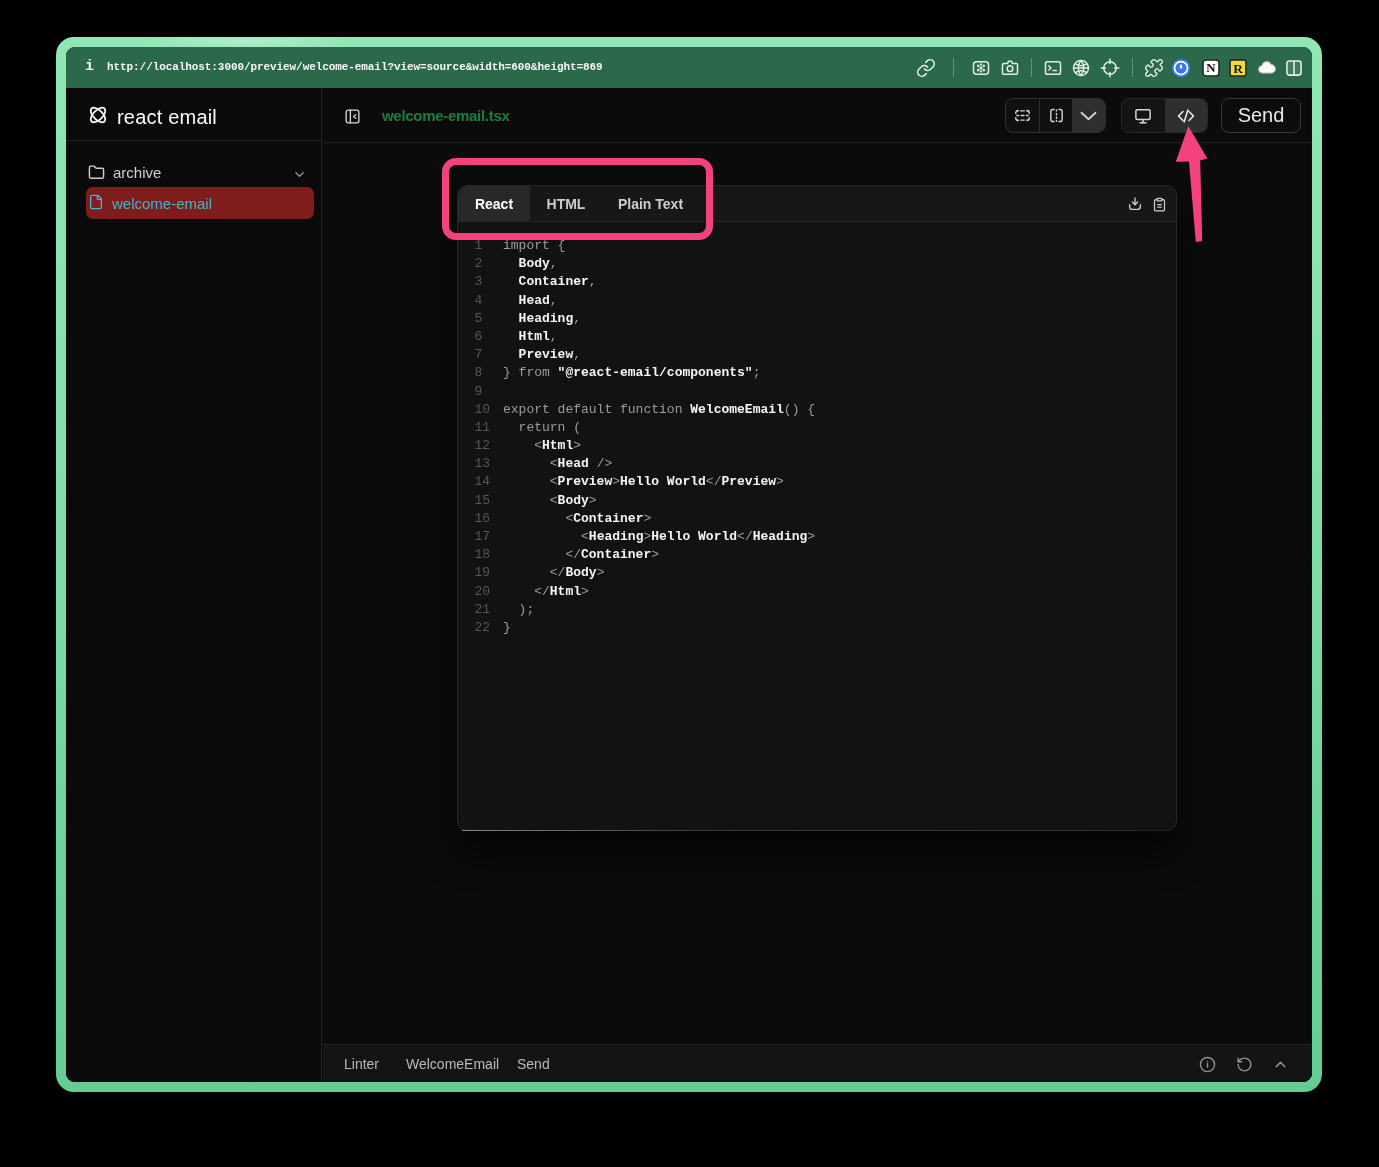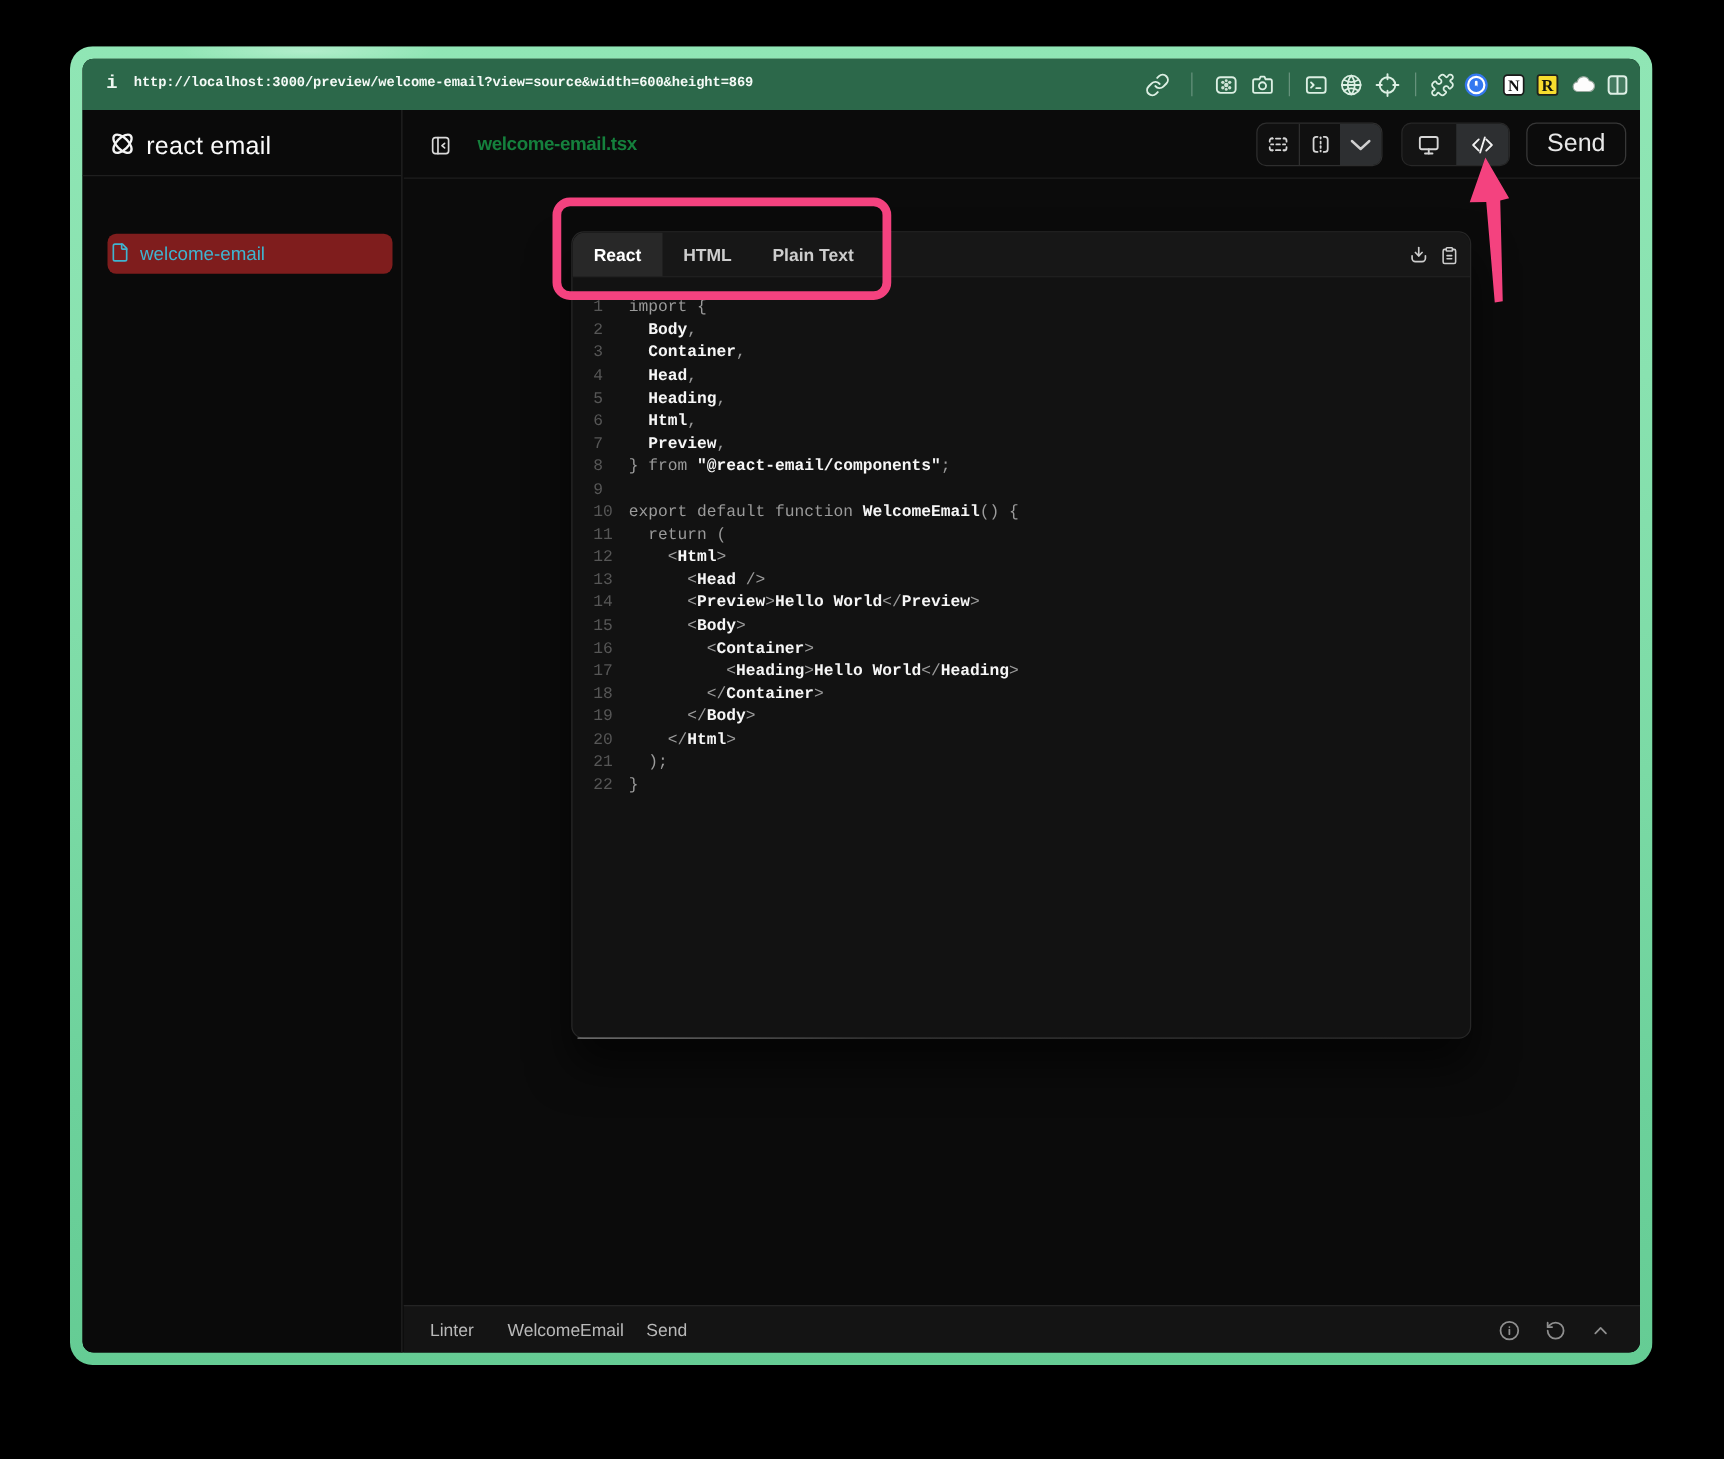--- a/index.html
+++ b/index.html
@@ -163,20 +163,29 @@
     </div>
 
     <div id="app">
       <div id="sidebar">
         <div id="sbhead">
           <svg class="logo" width="20" height="20" viewBox="0 0 24 24" fill="none" stroke="#f4f4f4" stroke-width="2.2">
             <ellipse cx="12" cy="12" rx="11" ry="5.6" transform="rotate(45 12 12)"></ellipse>
             <ellipse cx="12" cy="12" rx="11" ry="5.6" transform="rotate(-45 12 12)"></ellipse>
           </svg>
           <span class="brand">react email</span>
+        </div>
+        <div class="row" style="top:69px;">
+          <svg width="17" height="17" viewBox="0 0 24 24" fill="none" stroke="#cfcfcf" stroke-width="2" stroke-linecap="round" stroke-linejoin="round">
+            <path d="M20 20a2 2 0 0 0 2-2V8a2 2 0 0 0-2-2h-7.9a2 2 0 0 1-1.69-.9L9.6 3.9A2 2 0 0 0 7.93 3H4a2 2 0 0 0-2 2v13a2 2 0 0 0 2 2Z"></path>
+          </svg>
+          <span class="lbl">archive</span>
+          <svg style="left:auto;right:4px;top:10px;" width="15" height="15" viewBox="0 0 24 24" fill="none" stroke="#a5a5a5" stroke-width="2" stroke-linecap="round" stroke-linejoin="round">
+              <path d="m6 9 6 6 6-6"></path>
+            </svg>
         </div>
         <div id="rowsel" class="row2">
           <svg style="position:absolute;left:2px;top:7px;" width="16" height="16" viewBox="0 0 24 24" fill="none" stroke="#40b4cf" stroke-width="2" stroke-linecap="round" stroke-linejoin="round">
             <path d="M15 2H6a2 2 0 0 0-2 2v16a2 2 0 0 0 2 2h12a2 2 0 0 0 2-2V7Z"></path>
               <path d="M14 2v5a1 1 0 0 0 1 1h5"></path>
           </svg>
           <span class="lbl" style="position:absolute;left:26px;top:8px;font-size:15px;color:#40b4cf;">welcome-email</span>
         </div>
       </div>
 

